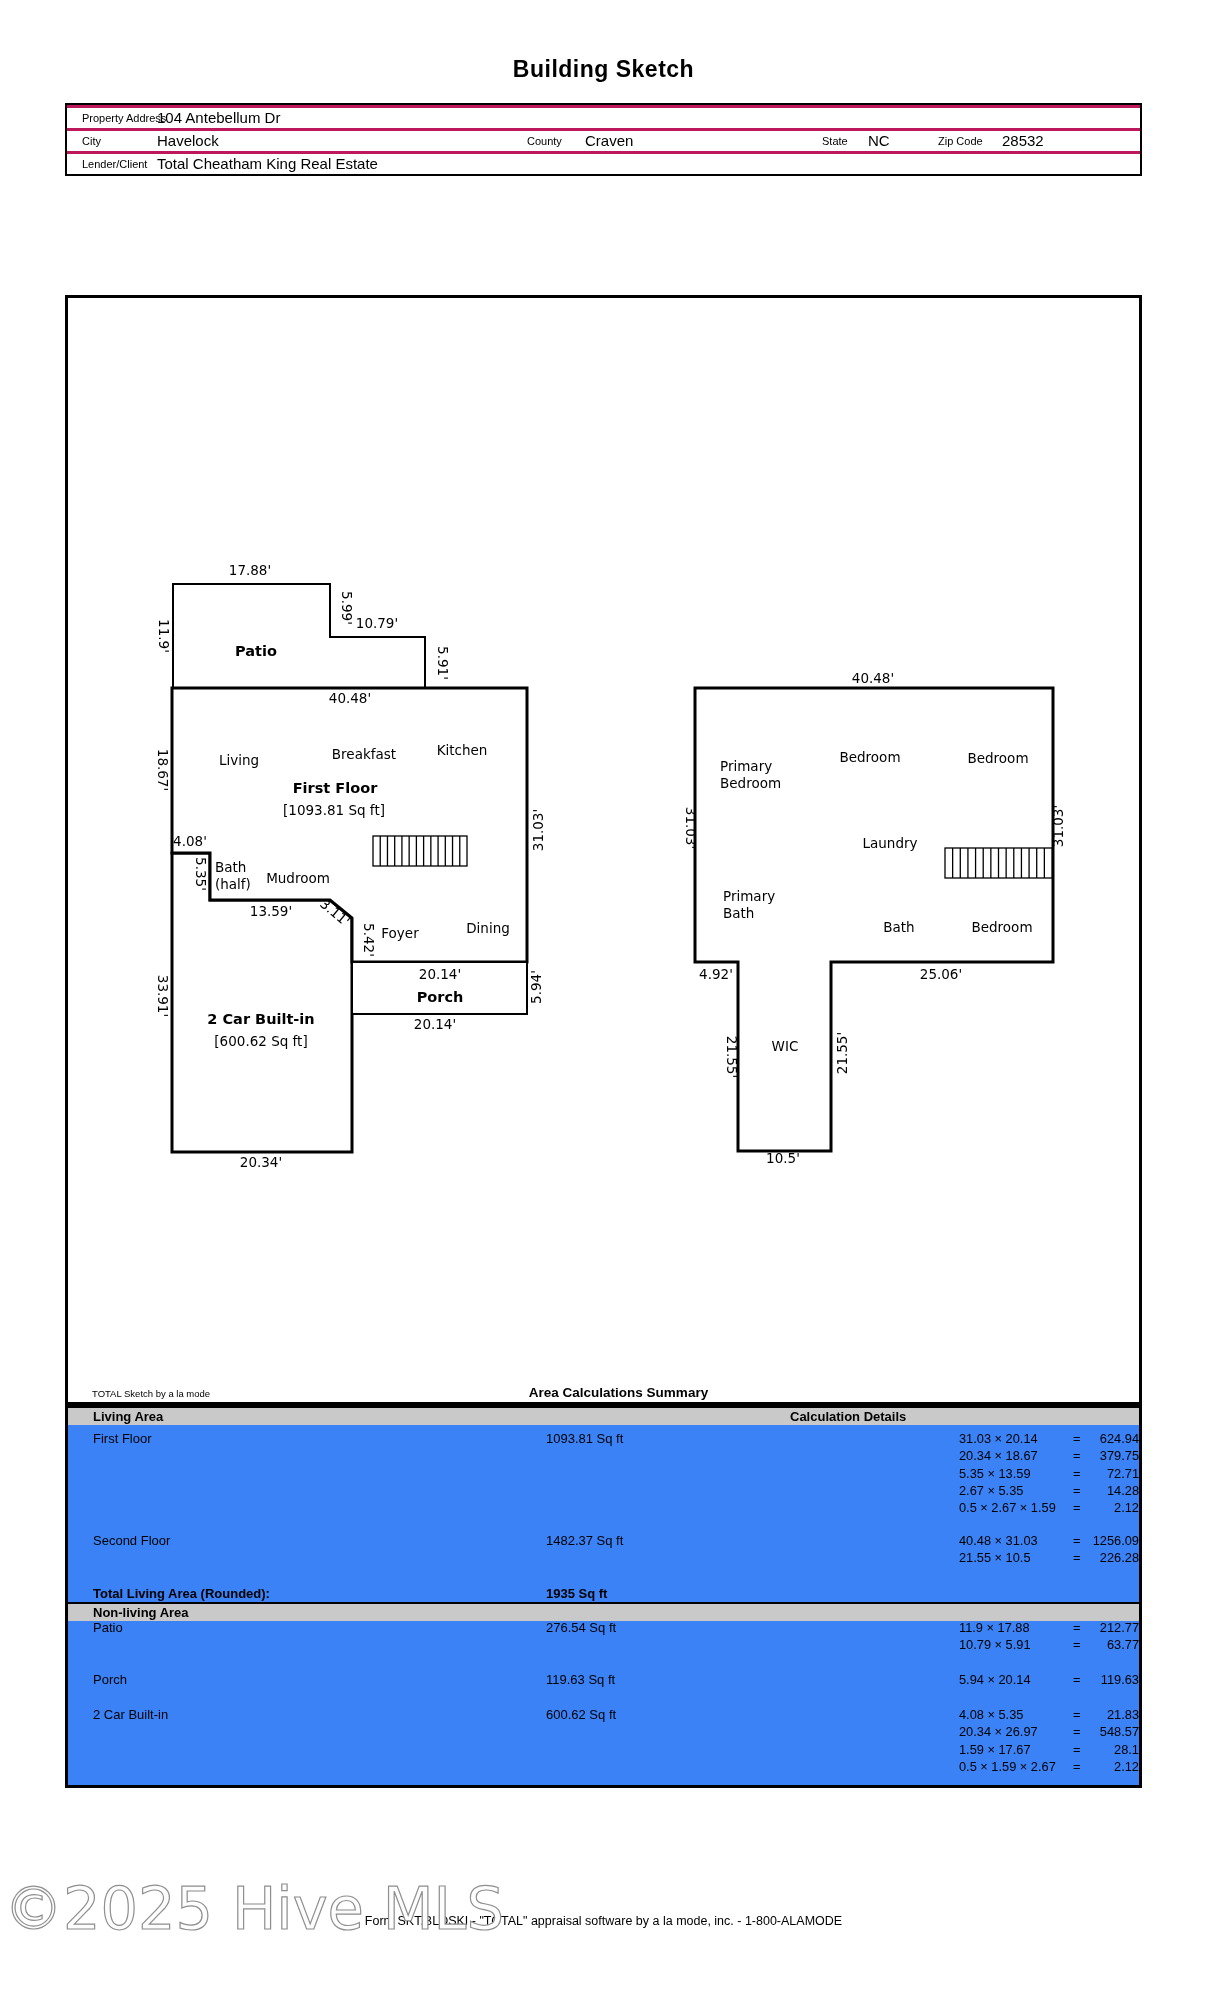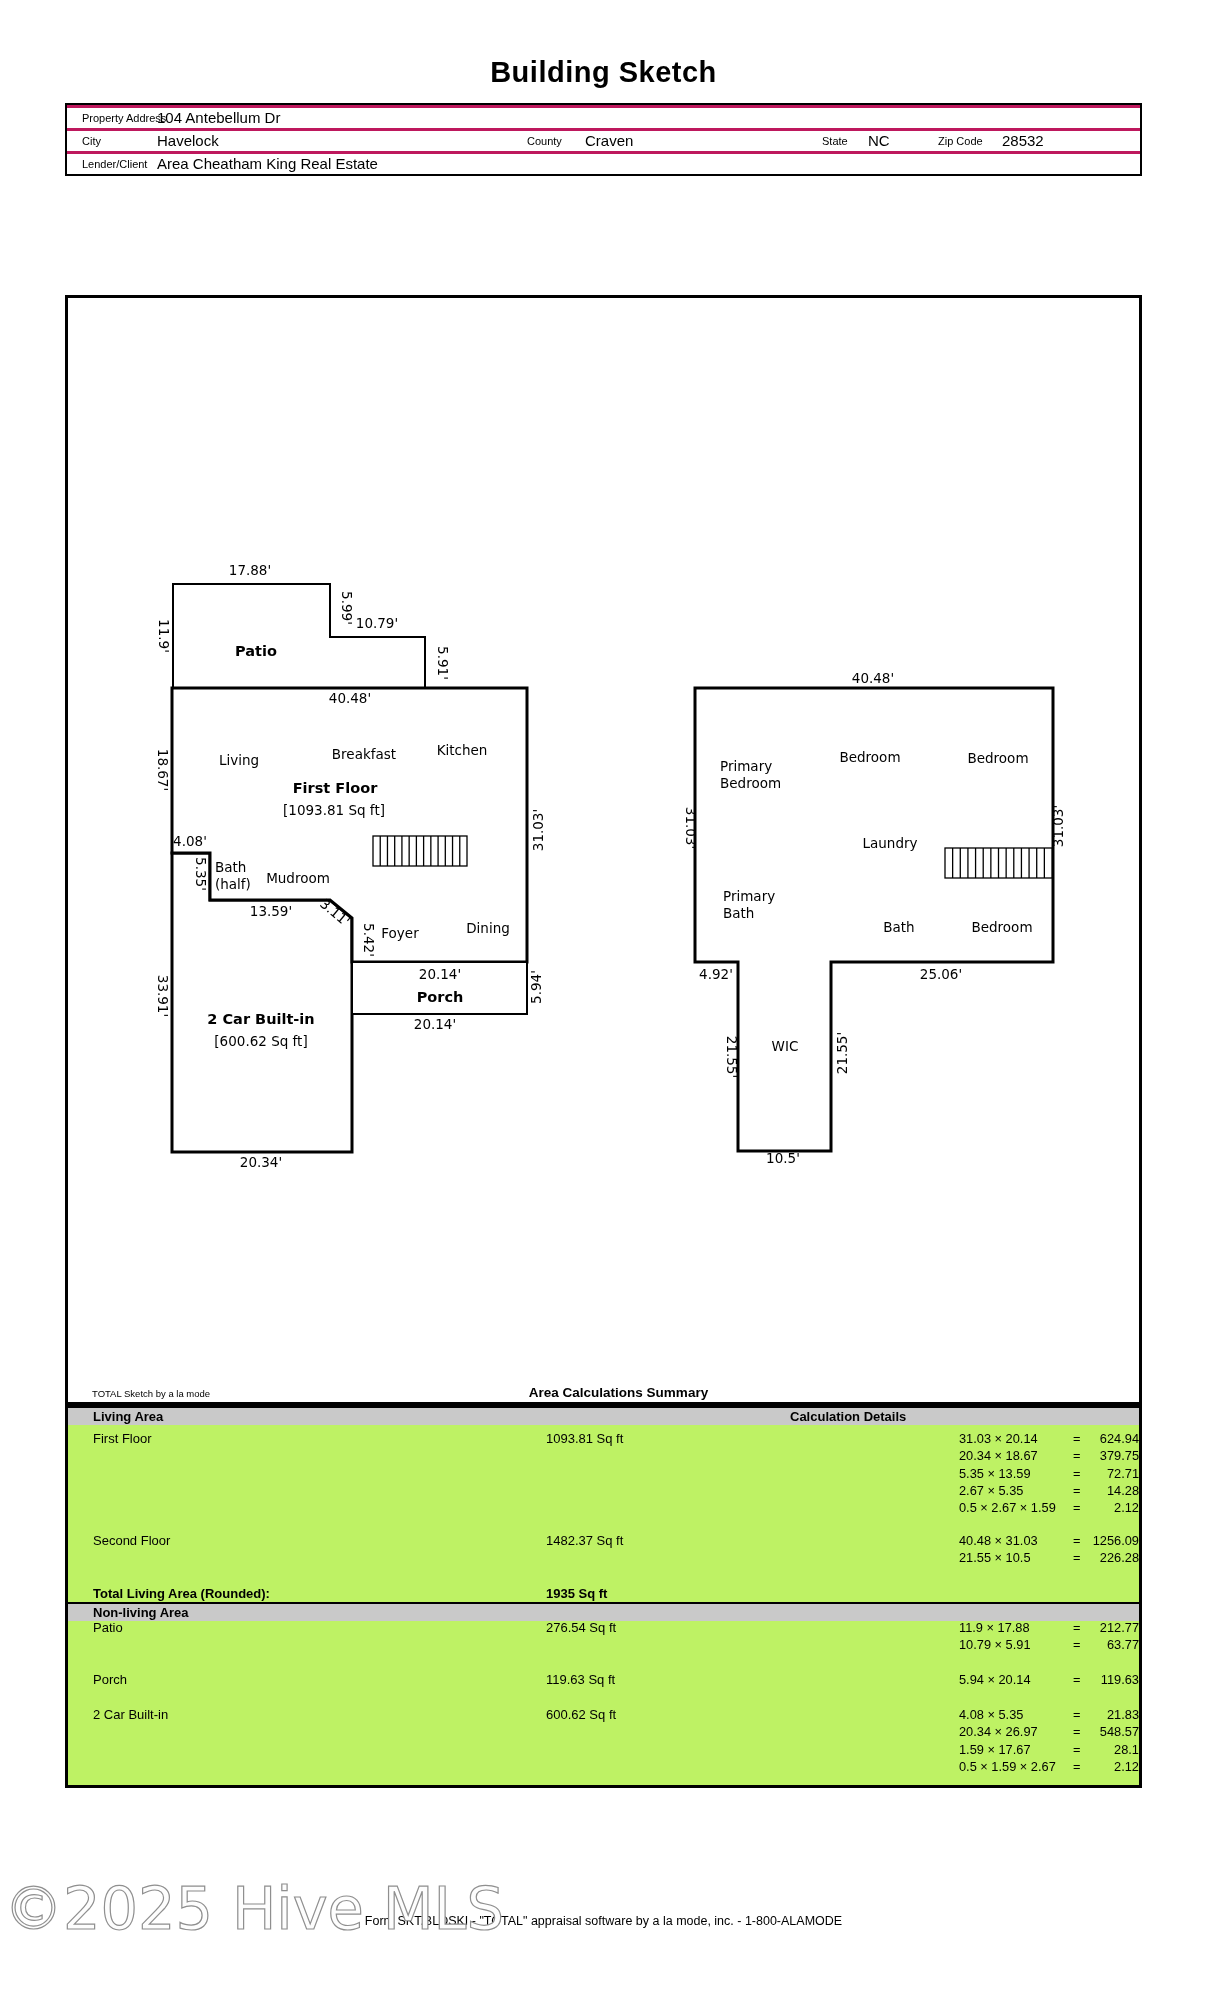--- a/index.html
+++ b/index.html
@@ -1,21 +1,21 @@
 <!DOCTYPE html>
 <html><head>
 <meta charset="utf-8">
 <style>
   html,body{margin:0;padding:0}
   body{width:1214px;height:2000px;position:relative;background:#fff;color:#000;
        font-family:"Liberation Sans",sans-serif;overflow:hidden}
   .abs{position:absolute}
 
   
-  #title{left:65px;top:56px;width:1077px;text-align:center;font-size:29px;font-weight:bold;letter-spacing:.5px}
+  #title{left:65px;top:56px;width:1077px;text-align:center;font-size:23px;font-weight:bold;letter-spacing:.5px}
 
   
   #form{left:65px;top:103px;width:1073px;border:2px solid #000}
   .frow{position:relative;border-top:3px solid #be185d;height:20px}
   .frow.first{border-top:none;height:17px}
   .flabel{position:absolute;font-size:11px;line-height:20px;white-space:nowrap}
   .frow.first .flabel{line-height:17px}
   .fval{position:absolute;font-size:15px;line-height:20px;white-space:nowrap}
 
   
@@ -25,21 +25,21 @@
   #plan .w3{stroke-width:3}
   #plan .w2{stroke-width:2}
   #plan g[data-stairs] rect,#plan g[data-stairs] line{stroke-width:1.3;fill:#fff}
   #plan text{font-family:"DejaVu Sans",sans-serif;font-size:13.5px;fill:#000}
   #plan text.b{font-weight:bold;font-size:14.5px}
 
   #credit{left:92px;top:1388px;font-size:9.5px}
   #sumtitle{left:80px;top:1385px;width:1077px;text-align:center;font-weight:bold;font-size:13.5px}
 
   
-  #table{left:65px;top:1405px;width:1071px;height:377px;border:3px solid #000;font-size:13px;background:#bef264}
+  #table{left:65px;top:1405px;width:1071px;height:377px;border:3px solid #000;font-size:13px;background:#3b82f6}
   .band{position:absolute;left:0;width:100%;height:17px;background:#c9c9c9;line-height:17px}
   .band .lbl{position:absolute;left:25px;font-weight:bold}
   .band .details-h{position:absolute;left:722px;font-weight:bold}
   .band.nl{border-top:2px solid #000}
   .sec{position:absolute;left:0;width:100%;line-height:15px}
   .rname{position:absolute;left:25px;white-space:nowrap}
   .rarea{position:absolute;left:478px;white-space:nowrap}
   .sec.tot .rname,.sec.tot .rarea{font-weight:bold}
   .calcs{position:absolute;left:891px;top:0;width:182px}
   .cl{position:relative;height:17.3px}
@@ -67,21 +67,21 @@
     <span class="fval" style="left:90px">Havelock</span>
     <span class="flabel" style="left:460px">County</span>
     <span class="fval" style="left:518px">Craven</span>
     <span class="flabel" style="left:755px">State</span>
     <span class="fval" style="left:801px">NC</span>
     <span class="flabel" style="left:871px">Zip Code</span>
     <span class="fval" style="left:935px">28532</span>
   </div>
   <div class="frow">
     <span class="flabel" style="left:15px">Lender/Client</span>
-    <span class="fval" style="left:90px">Area Cheatham King Real Estate</span>
+    <span class="fval" style="left:90px">Total Cheatham King Real Estate</span>
   </div>
 </div>
 
 <div class="abs" id="sketchbox"></div>
 
 <svg id="plan" width="1071" height="1104" viewBox="68 298 1071 1104" xmlns="http://www.w3.org/2000/svg">
 
   <g>
     <polygon class="w2" points="173,584 330,584 330,637 425,637 425,688 173,688"></polygon>
     <polygon class="w3" points="172,853 210,853 210,900 330,900 352,918 352,1152 172,1152"></polygon>

